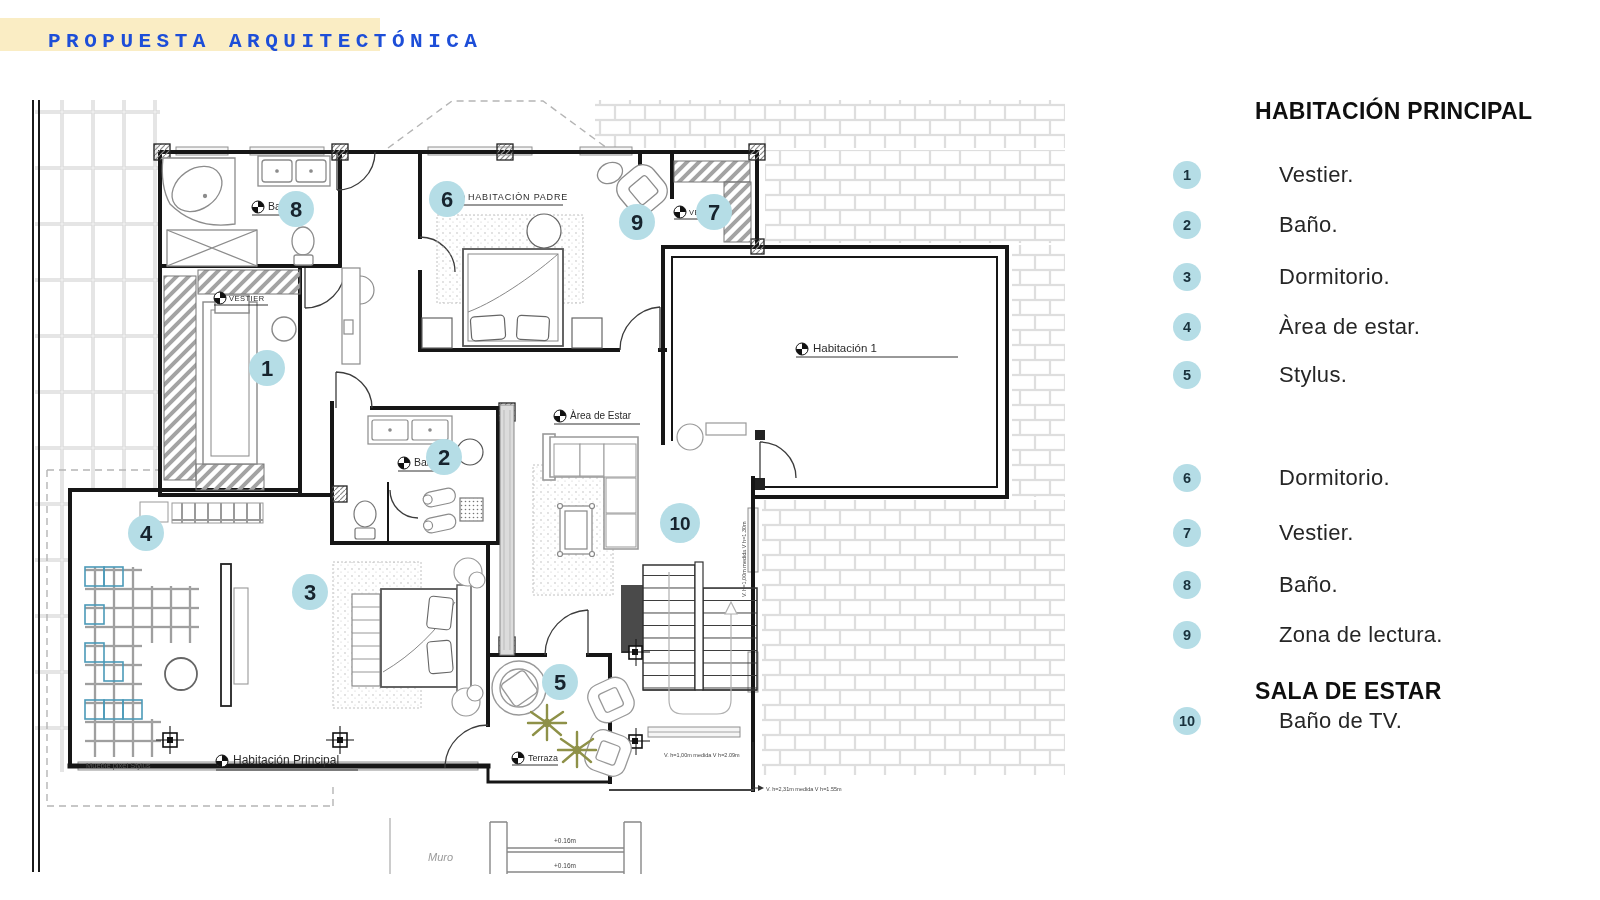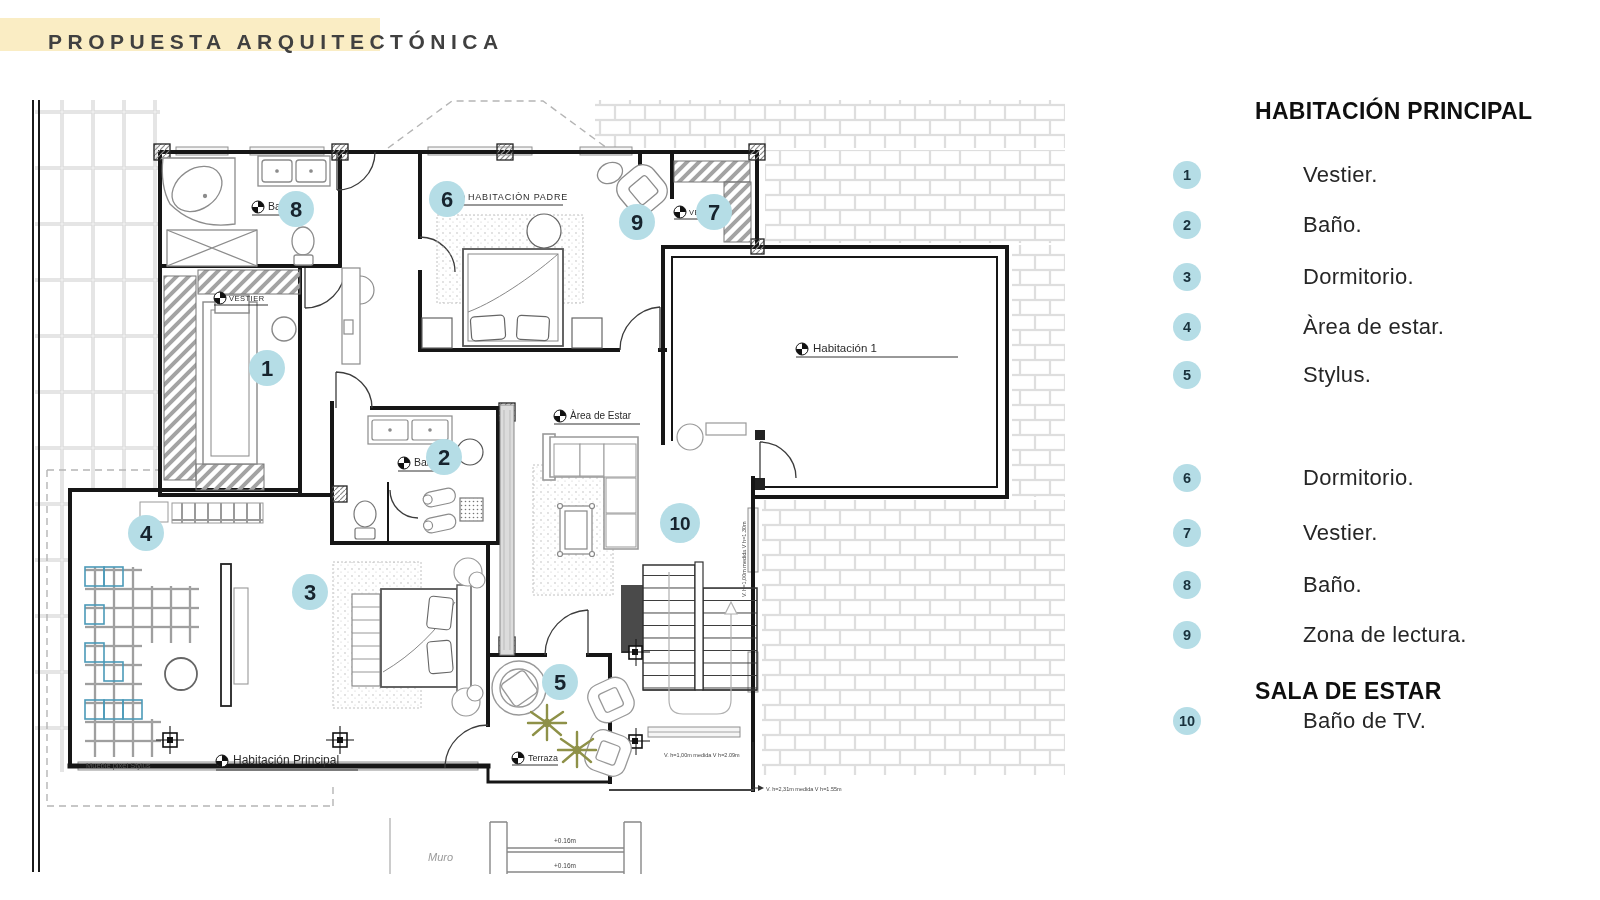--- a/index.html
+++ b/index.html
@@ -1,29 +1,29 @@
 <!DOCTYPE html>
 <html><head>
 <meta charset="utf-8">
 <style>
   html,body{margin:0;padding:0;background:#fff;}
   body{width:1600px;height:900px;position:relative;overflow:hidden;
        font-family:"Liberation Sans",sans-serif;color:#222;}
   .title-highlight{position:absolute;left:0;top:18px;width:380px;height:33px;background:#FAEDC4;}
   .page-title{position:absolute;left:48px;top:30px;margin:0;font-size:21px;font-weight:bold;
-       letter-spacing:5.5px;color:#404040;font-family:Liberation Sans, sans-serif;}
+       letter-spacing:5.5px;color:#1d4ed8;font-family:Liberation Mono, monospace;}
   .plan-wrap{position:absolute;left:0;top:0;width:1080px;height:900px;}
   .legend{position:absolute;left:1135px;top:90px;width:460px;height:790px;}
   .lg-heading{position:absolute;left:120px;font-size:23px;font-weight:bold;color:#0f0f0f;
        letter-spacing:.3px;white-space:nowrap;}
   .lg-row{position:absolute;left:0;width:460px;height:28px;}
   .lg-num{position:absolute;left:38px;top:0;width:28px;height:28px;border-radius:50%;
        background:#B5DDE6;color:#19313c;font-weight:bold;font-size:14.5px;line-height:28px;
        text-align:center;}
-  .lg-label{position:absolute;left:168px;top:0;font-size:22px;color:#262626;line-height:28px;
+  .lg-label{position:absolute;left:144px;top:0;font-size:22px;color:#262626;line-height:28px;
        letter-spacing:.3px;white-space:nowrap;}
   svg text{font-family:"Liberation Sans",sans-serif;}
   .plan-label{fill:#2b2b2b;}
   .mk-num{fill:#17242e;font-weight:bold;}
   .ann{fill:#444;}
 </style>
 </head>
 <body>
 
 <div class="title-highlight"></div>

